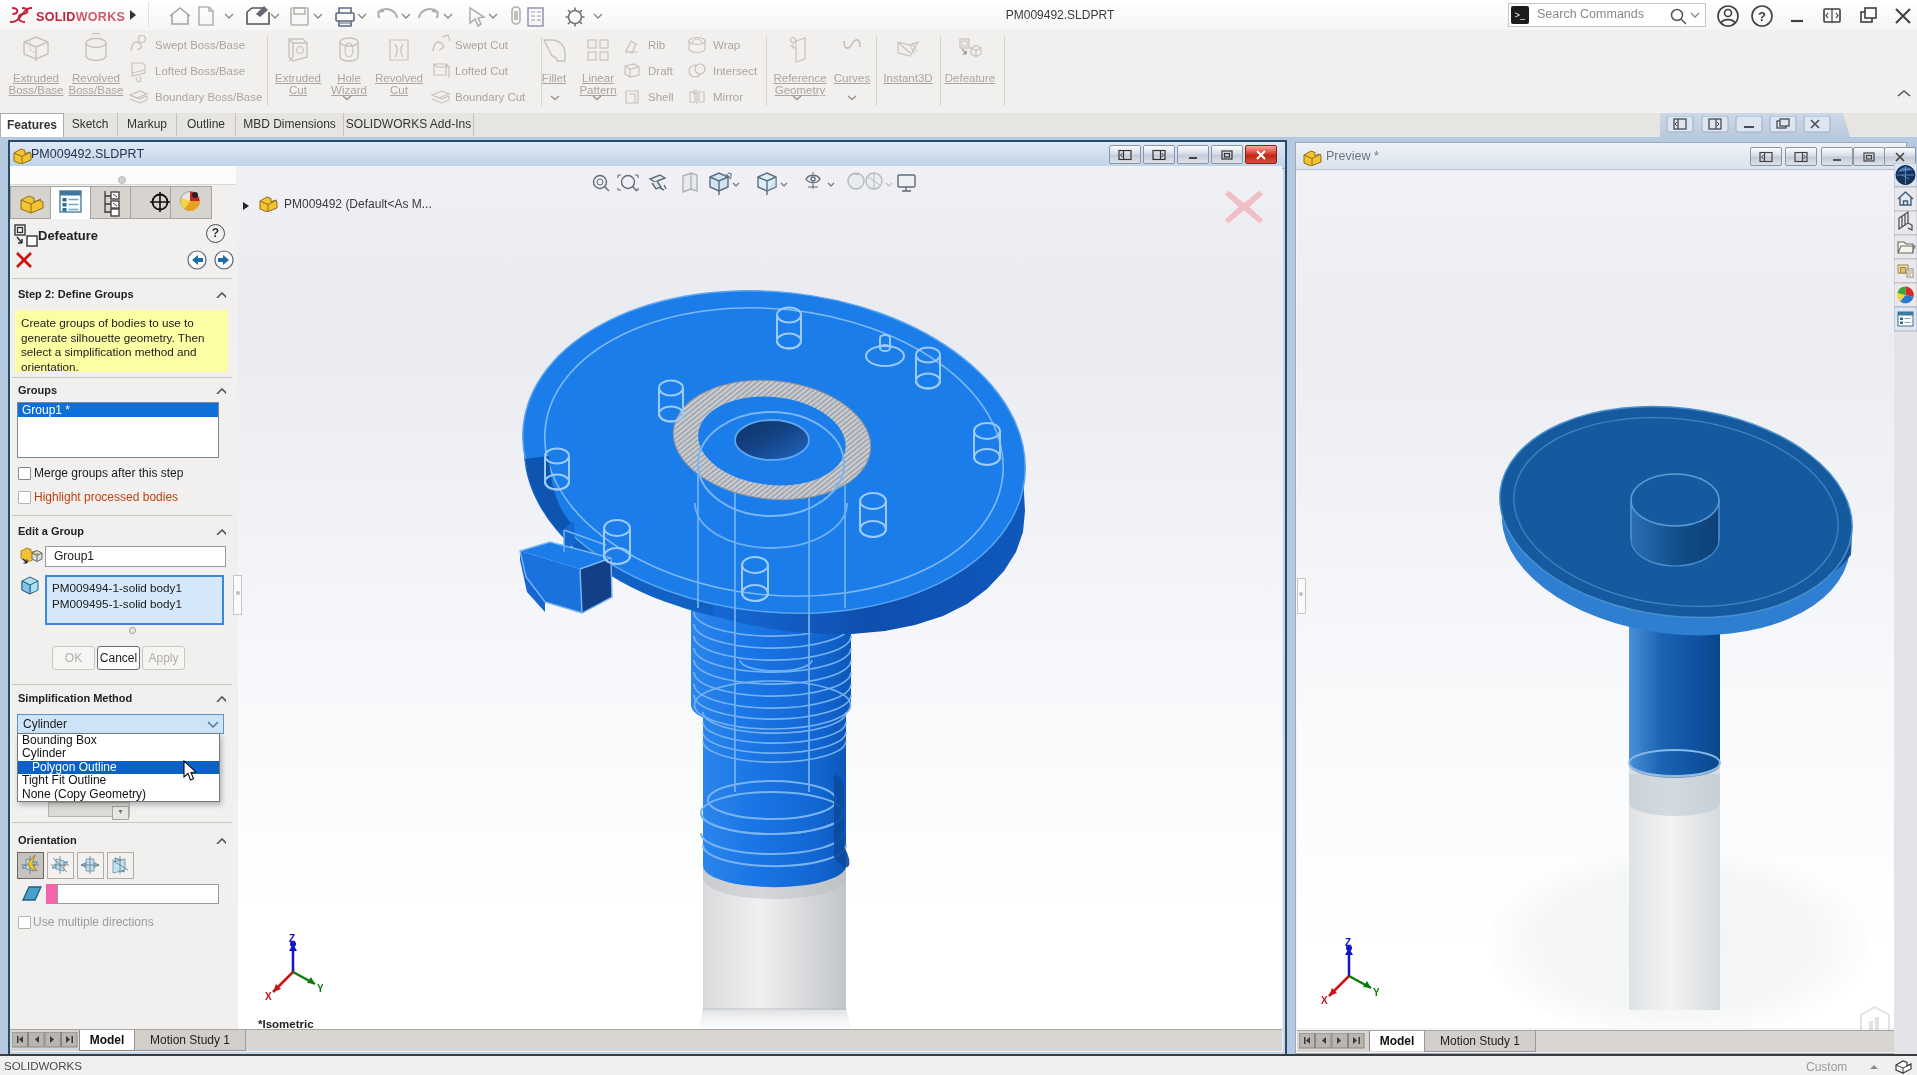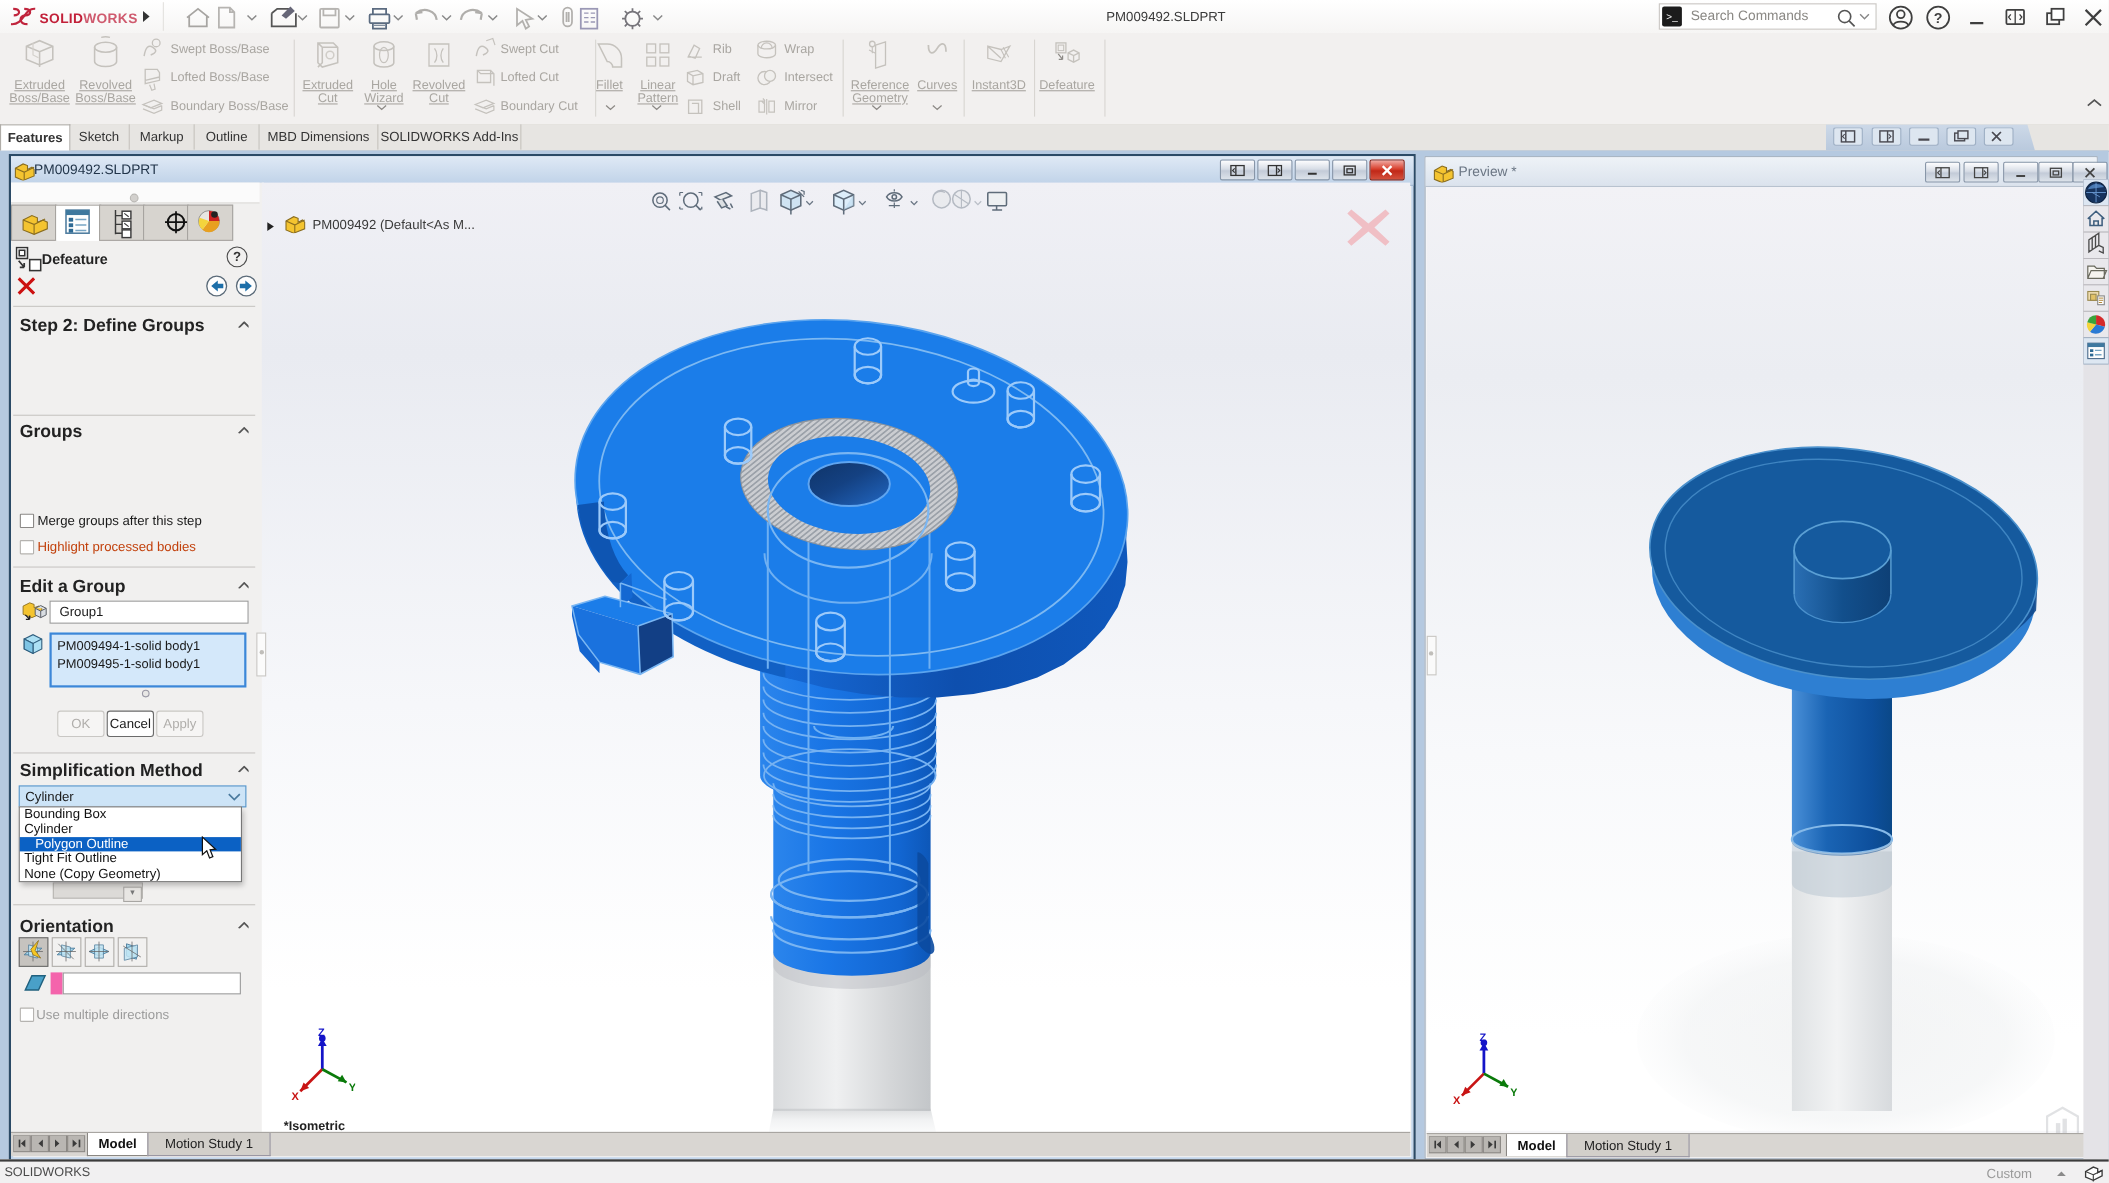--- a/index.html
+++ b/index.html
@@ -14,21 +14,21 @@
 .ctab.active{background:#ffffff;font-weight:bold;border:1px solid #b0ada8;border-bottom:none;}
 #mdi{left:0;top:137px;width:1917px;height:917px;background:#b5c9e0;}
 #win1{position:absolute;left:8px;top:3px;width:1275px;height:912px;background:#f1f0f0;border:2px solid #2b4a66;box-shadow:0 0 0 2px #c3d6ec inset;}
 #win2{position:absolute;left:1295px;top:5px;width:610px;height:910px;background:#f6f6f8;border:1px solid #9aa8b8;}
 .wtitle1{position:absolute;left:0;top:0;width:100%;height:26px;background:linear-gradient(#dfe9f5,#bfd2e8);border-bottom:1px solid #9fb6d0;}
 .wtitle2{position:absolute;left:0;top:0;width:100%;height:26px;background:linear-gradient(#eef2f7,#dbe3ed);border-bottom:1px solid #b8c2cf;}
 #statusbar{left:0;top:1054px;width:1917px;height:21px;background:#f1f0f1;border-top:2px solid #3c3c3c;font-size:12px;color:#555;}
 .wbtn{position:absolute;width:30px;height:17px;border:1px solid #8896a8;border-radius:2px;background:linear-gradient(#fdfdfe,#d7dde6 45%,#c3cbd8 55%,#dde3ea);}
 .wbtn svg{position:absolute;left:50%;top:50%;transform:translate(-50%,-50%);}
 .sep-h{position:absolute;height:1px;background:#c8c6c3;}
-.pm-head{font-weight:bold;font-size:16px;color:#222;}
+.pm-head{font-weight:bold;font-size:11px;color:#222;}
 .chev{position:absolute;width:10px;height:6px;}
 .cbx{position:absolute;width:11px;height:11px;border:1px solid #8a8886;background:#fff;border-radius:1px;}
 .btn{position:absolute;width:41px;height:22px;border:1px solid #c9c7c4;border-radius:3px;background:#f6f5f4;font-size:12px;color:#b0aeab;text-align:center;line-height:22px;}
 </style></head>
 <body>
 <div class="abs" id="titlebar">
  <svg class="abs" style="left:8px;top:6px" width="120" height="20" viewBox="0 0 120 20">
    <g fill="none" stroke="#c0243c" stroke-width="2">
      <path d="M4 2 C 11 2, 11 8, 4.5 8 M2 16 C 14 17, 14 1, 24 2"></path>
      <path d="M14 2 C 21 2, 21 8, 15 8 C 9 8, 9 16, 17 16"></path>
@@ -354,25 +354,29 @@
         <circle cx="10" cy="10" r="9" fill="#fdfdfd" stroke="#5a6a78" stroke-width="1.2"></circle>
         <path d="M5 10 l6 -5 v3 h5 v4 h-5 v3 Z" fill="#1c6ea8"></path>
         <circle cx="37" cy="10" r="9" fill="#fdfdfd" stroke="#5a6a78" stroke-width="1.2"></circle>
         <path d="M42 10 l-6 -5 v3 h-5 v4 h5 v3 Z" fill="#1c6ea8"></path>
       </svg>
       <div class="sep-h" style="left:2px;top:112px;width:220px"></div>
       <div class="abs pm-head" style="left:8px;top:122px">Step 2: Define Groups</div>
       <svg class="abs chev" style="left:206px;top:126px" width="12" height="7">
           <path d="M1 6 l5 -5 l5 5" fill="none" stroke="#555" stroke-width="1.6"></path>
         </svg>
+      <div class="abs" style="left:5px;top:144px;width:201px;height:50px;background:#fdfda4;padding:6px;font-size:11.7px;color:#222;line-height:14.6px">Create groups of bodies to use to generate silhouette geometry. Then select a simplification method and orientation.</div>
       <div class="sep-h" style="left:2px;top:211px;width:220px"></div>
       <div class="abs pm-head" style="left:8px;top:218px">Groups</div>
       <svg class="abs chev" style="left:206px;top:222px" width="12" height="7">
           <path d="M1 6 l5 -5 l5 5" fill="none" stroke="#555" stroke-width="1.6"></path>
         </svg>
+      <div class="abs" style="left:7px;top:236px;width:200px;height:54px;background:#fff;border:1px solid #7e8994">
+        <div style="height:14px;background:#0d6fd8;color:#fff;padding-left:4px;line-height:14px;font-size:12px">Group1 *</div>
+      </div>
       <div class="cbx" style="left:8px;top:301px"></div>
       <div class="abs" style="left:24px;top:300px;color:#1a1a1a">Merge groups after this step</div>
       <div class="cbx" style="left:8px;top:325px;border-color:#b5b3b0"></div>
       <div class="abs" style="left:24px;top:324px;color:#c2410c">Highlight processed bodies</div>
       <div class="sep-h" style="left:2px;top:349px;width:220px"></div>
       <div class="abs pm-head" style="left:8px;top:359px">Edit a Group</div>
       <svg class="abs chev" style="left:206px;top:363px" width="12" height="7">
           <path d="M1 6 l5 -5 l5 5" fill="none" stroke="#555" stroke-width="1.6"></path>
         </svg>
       <svg class="abs" style="left:10px;top:379px" width="24" height="22" viewBox="0 0 24 22">

